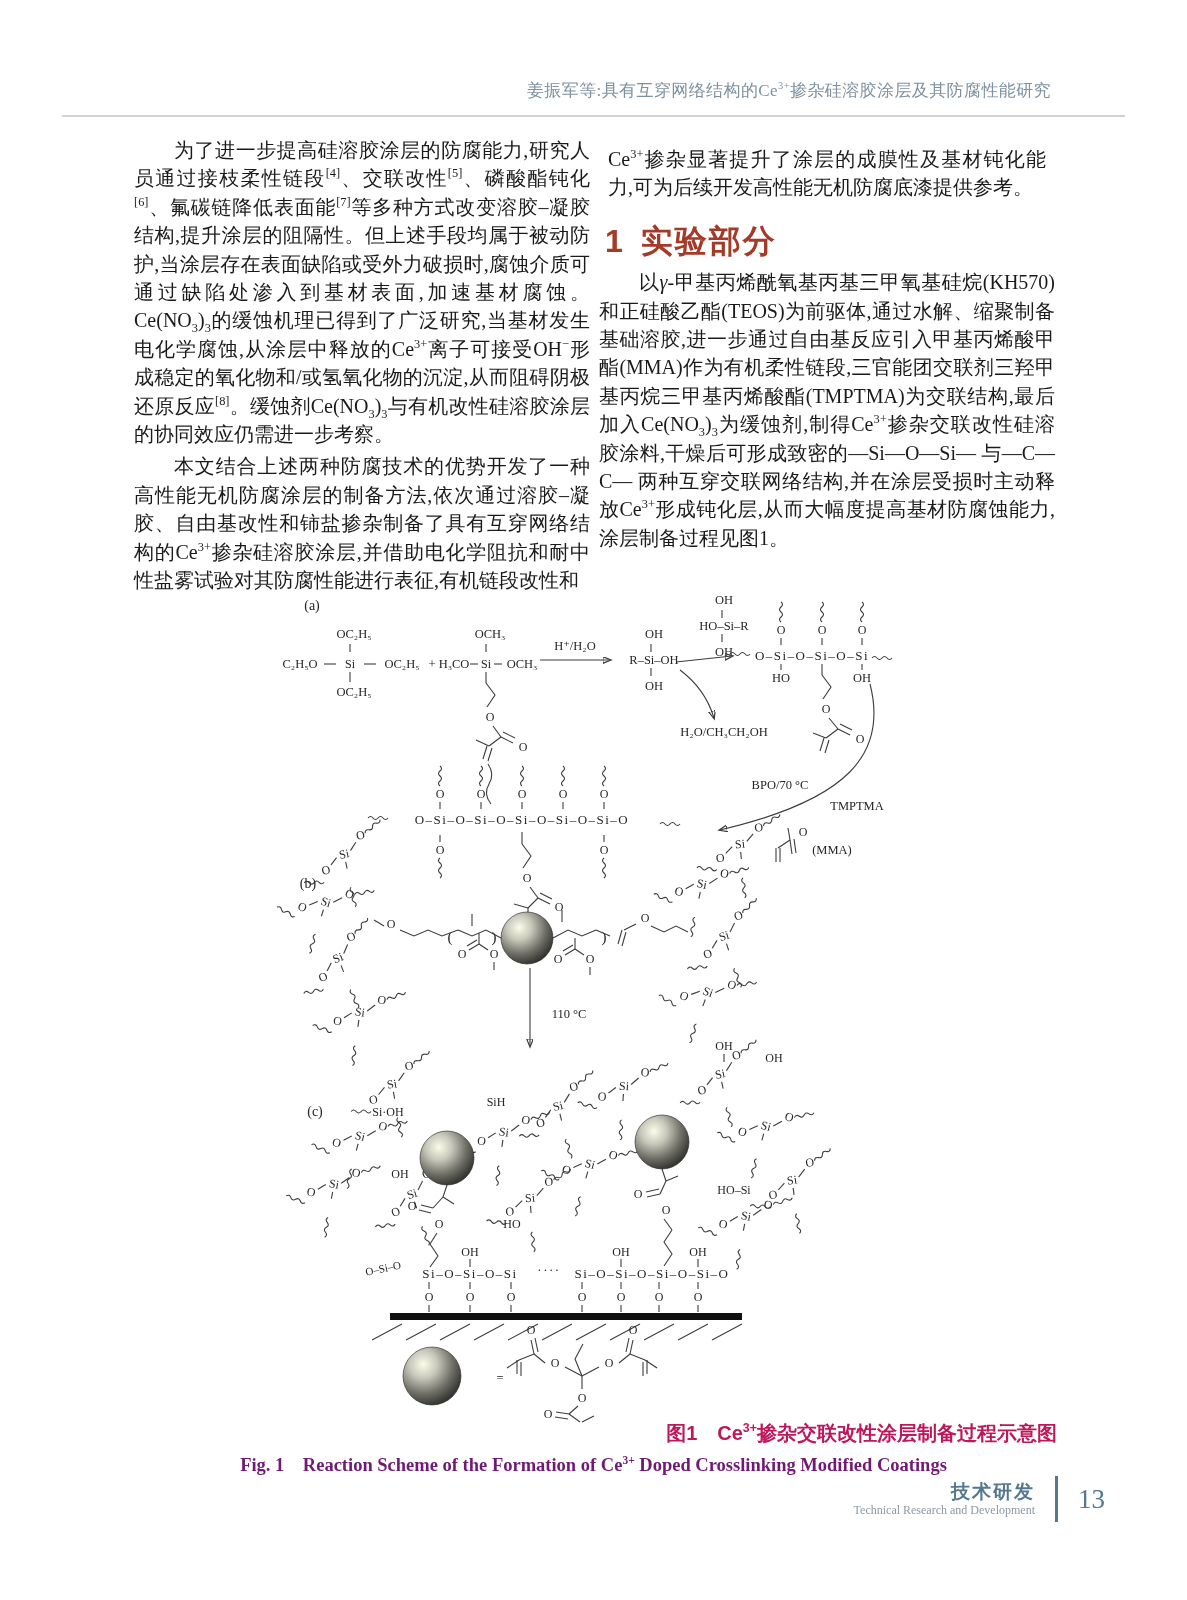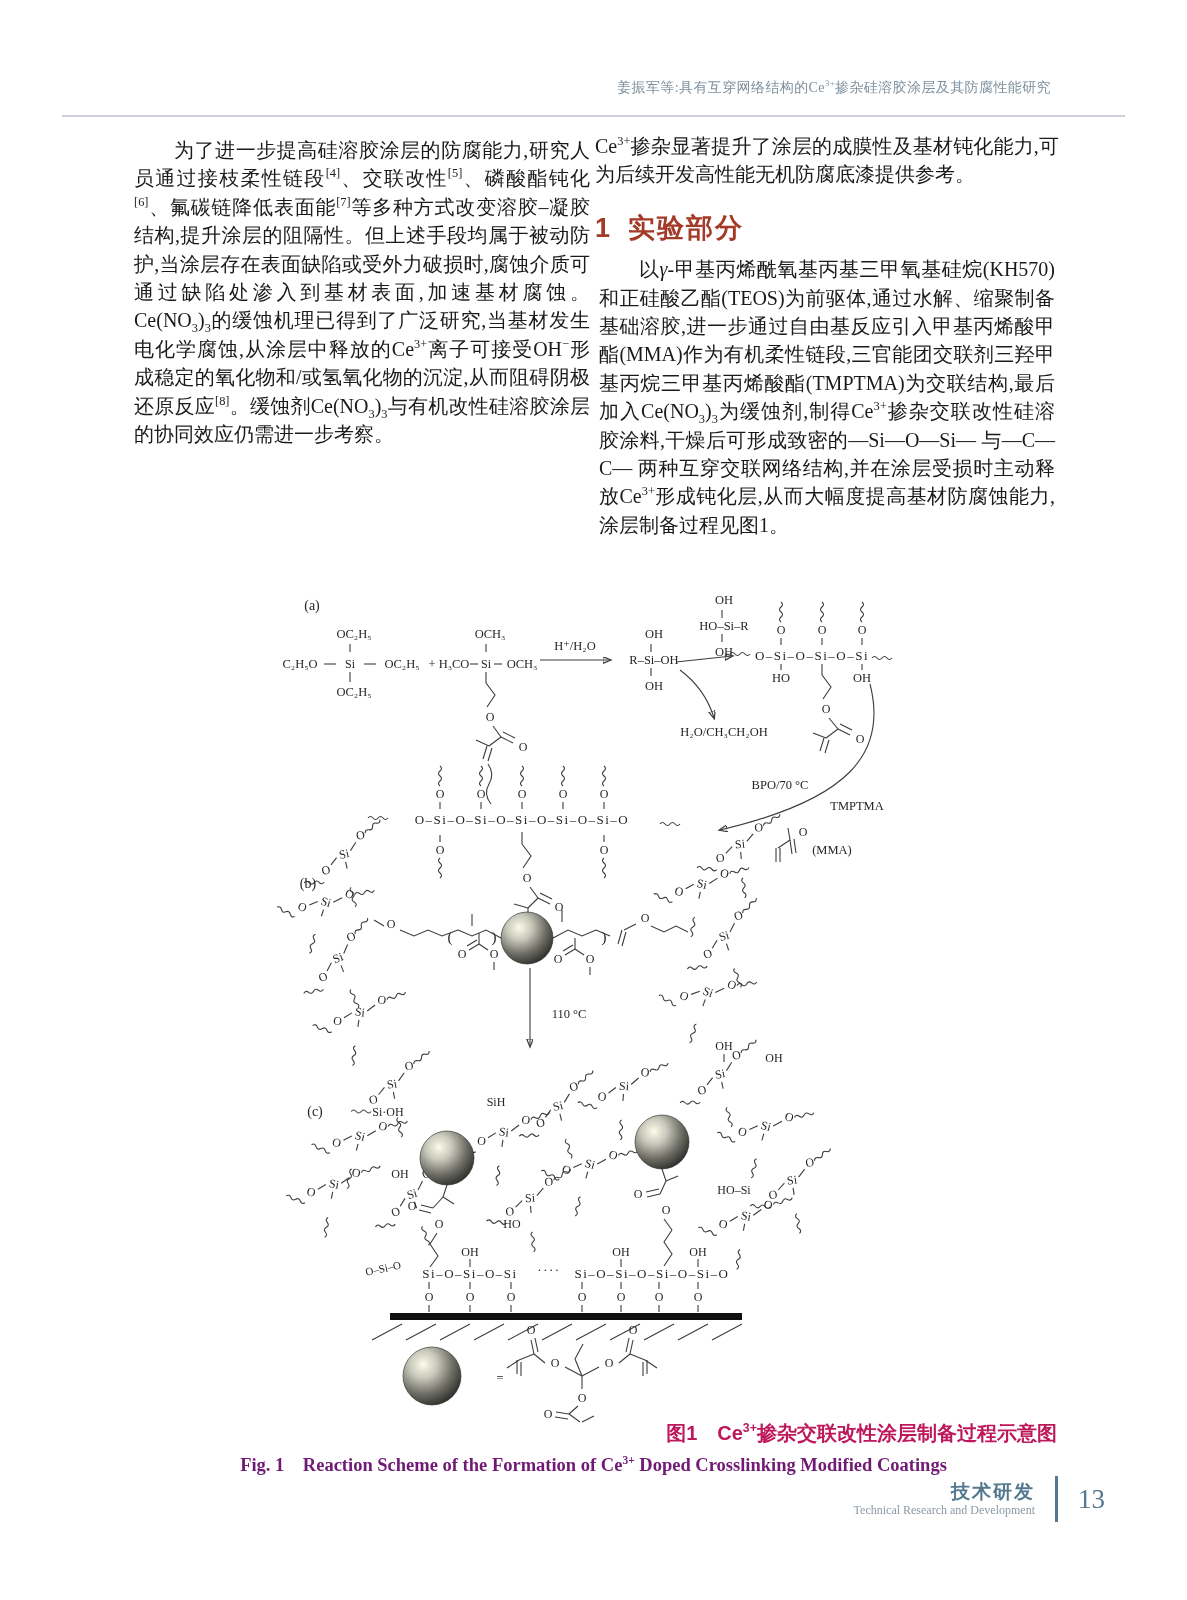--- a/index.html
+++ b/index.html
@@ -3,35 +3,35 @@
 <meta charset="utf-8">
 <style>
   html,body{margin:0;padding:0}
   body{
     width:1187px;height:1600px;position:relative;background:#ffffff;
     font-family:"Liberation Serif","DejaVu Serif",serif;color:#1a1a1a;overflow:hidden;
   }
   sup{font-size:.62em;vertical-align:super;line-height:0}
   sub{font-size:.62em;vertical-align:sub;line-height:0}
   .hdr-title{
-    position:absolute;top:79px;right:136px;font-size:14px;color:#7e909e;
+    position:absolute;top:79px;right:136px;font-size:17px;color:#7e909e;
     letter-spacing:.4px;font-family:"Liberation Serif","DejaVu Serif",serif;
   }
   .hdr-rule{position:absolute;top:115px;left:62px;width:1063px;height:2px;background:#ccd2d7}
   .col{
     position:absolute;top:132px;width:464px;font-size:20px;line-height:28.4px;
     text-align:justify;text-justify:inter-ideograph;
   }
   .col-left{left:130px}
   .col-right{left:595px}
   p.par{margin:4px;text-indent:2em}
-  p.noind{margin:0;text-indent:0}
+  p.noind{margin:13px;text-indent:0}
   h1.sec{
     color:#a43a28;font-family:"Liberation Sans","DejaVu Sans",sans-serif;
-    font-size:27px;font-weight:bold;margin:25px 0 13px 0;letter-spacing:2px;text-indent:0;
+    font-size:32px;font-weight:bold;margin:25px 0 13px 10px;letter-spacing:2px;text-indent:0;
   }
   h1.sec .secnum{letter-spacing:0;margin-right:18px}
   h2.subsec{
     color:#a43a28;font-family:"Liberation Sans","DejaVu Sans",sans-serif;
     font-size:19px;font-weight:bold;margin:0 0 10px 0;text-indent:0;
   }
   h2.subsec .secnum{margin-right:14px}
   figure.scheme{position:absolute;left:272px;top:586px;margin:0;width:640px;height:838px}
   .fig line,.fig path,.fig polyline{stroke:#3c3c3c;stroke-width:1.1;fill:none}
   .fig text{font-family:"Liberation Serif","DejaVu Serif",serif;fill:#252525}
@@ -62,20 +62,21 @@
   .ft-num{font-size:27px;color:#54788f}
 </style>
 </head>
 <body>
 
 <div class="hdr-title">姜振军等:具有互穿网络结构的Ce<sup>3+</sup>掺杂硅溶胶涂层及其防腐性能研究</div>
 <div class="hdr-rule"></div>
 
 <div class="col col-left">
   <p class="par">为了进一步提高硅溶胶涂层的防腐能力,研究人员通过接枝柔性链段<sup>[4]</sup>、交联改性<sup>[5]</sup>、磷酸酯钝化<sup>[6]</sup>、氟碳链降低表面能<sup>[7]</sup>等多种方式改变溶胶–凝胶结构,提升涂层的阻隔性。但上述手段均属于被动防护,当涂层存在表面缺陷或受外力破损时,腐蚀介质可通过缺陷处渗入到基材表面,加速基材腐蚀。Ce(NO<sub>3</sub>)<sub>3</sub>的缓蚀机理已得到了广泛研究,当基材发生电化学腐蚀,从涂层中释放的Ce<sup>3+</sup>离子可接受OH<sup>−</sup>形成稳定的氧化物和/或氢氧化物的沉淀,从而阻碍阴极还原反应<sup>[8]</sup>。缓蚀剂Ce(NO<sub>3</sub>)<sub>3</sub>与有机改性硅溶胶涂层的协同效应仍需进一步考察。</p>
+  <p class="par">本文结合上述两种防腐技术的优势开发了一种高性能无机防腐涂层的制备方法,依次通过溶胶–凝胶、自由基改性和铈盐掺杂制备了具有互穿网络结构的Ce<sup>3+</sup>掺杂硅溶胶涂层,并借助电化学阻抗和耐中性盐雾试验对其防腐性能进行表征,有机链段改性和</p>
 </div>
 
 <div class="col col-right">
   <p class="noind">Ce<sup>3+</sup>掺杂显著提升了涂层的成膜性及基材钝化能力,可为后续开发高性能无机防腐底漆提供参考。</p>
   <h1 class="sec"><span class="secnum">1</span><span>实验部分</span></h1>
   <p class="par">以<i>γ</i>-甲基丙烯酰氧基丙基三甲氧基硅烷(KH570)和正硅酸乙酯(TEOS)为前驱体,通过水解、缩聚制备基础溶胶,进一步通过自由基反应引入甲基丙烯酸甲酯(MMA)作为有机柔性链段,三官能团交联剂三羟甲基丙烷三甲基丙烯酸酯(TMPTMA)为交联结构,最后加入Ce(NO<sub>3</sub>)<sub>3</sub>为缓蚀剂,制得Ce<sup>3+</sup>掺杂交联改性硅溶胶涂料,干燥后可形成致密的—Si—O—Si— 与—C—C— 两种互穿交联网络结构,并在涂层受损时主动释放Ce<sup>3+</sup>形成钝化层,从而大幅度提高基材防腐蚀能力,涂层制备过程见图1。</p>
 </div>
 
 <figure class="scheme">
 <svg class="fig" width="640" height="838" viewBox="0 0 640 838">

